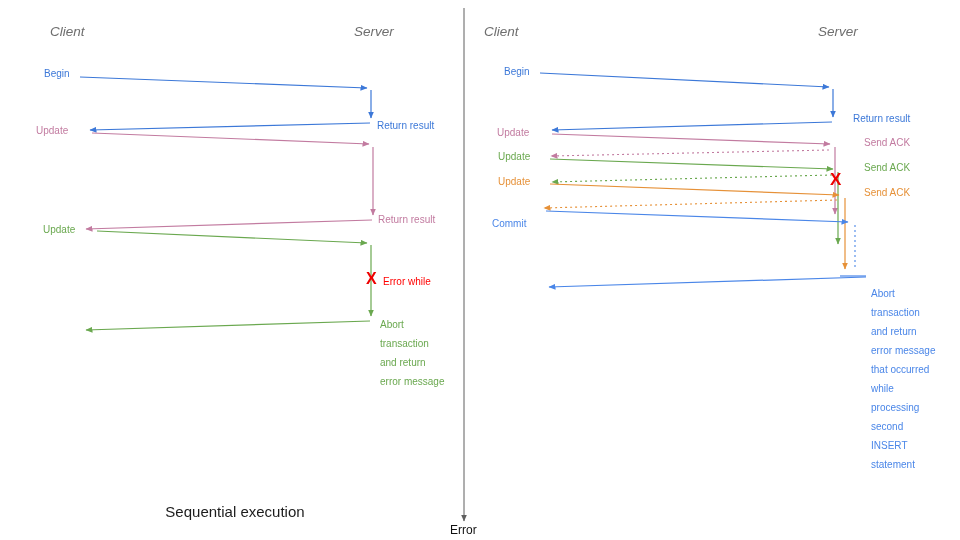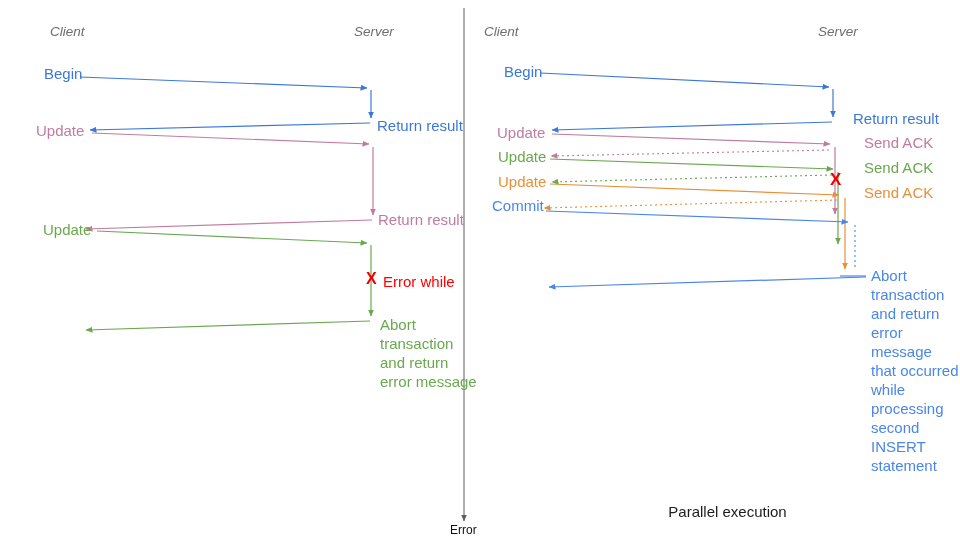--- a/index.html
+++ b/index.html
@@ -2,25 +2,25 @@
 <html><head>
 <meta charset="utf-8">
 <style>
   html,body{margin:0;padding:0;background:#ffffff;}
   .stage{
     position:relative;width:960px;height:540px;background:#ffffff;overflow:hidden;
     font-family:"Liberation Sans", sans-serif;
     border-radius:7px;
   }
   .stage svg{position:absolute;left:0;top:0;}
-  .lbl{position:absolute;font-size:15px;line-height:13px;white-space:nowrap;}
+  .lbl{position:absolute;font-size:10px;line-height:13px;white-space:nowrap;}
   .hdr{position:absolute;font-size:13.5px;font-style:italic;color:#6e6e6e;white-space:nowrap;}
   .title{position:absolute;font-size:15px;color:#1c1c1c;text-align:center;white-space:nowrap;}
   .blue{color:#3c78d8;}
-  .blue2{color:#4a86e8;}
+  .blue2{color:#4a86e8;margin-top:18px;}
   .pink{color:#c27ba0;}
   .green{color:#6aa84f;}
   .orange{color:#e69138;}
   .red{color:#ff0000;}
   .xmark{position:absolute;color:#ee0000;font-weight:bold;font-size:16px;line-height:16px;}
   .multiline{white-space:pre-line;line-height:19px;}
   .timelbl{position:absolute;font-size:12px;color:#111;white-space:nowrap;}
 </style>
 </head>
 <body>
@@ -94,20 +94,21 @@
   <div class="lbl pink" style="left:378px;top:213px;">Return result</div>
   <div class="lbl green" style="left:43px;top:223px;">Update</div>
 
   <div class="xmark" style="left:366px;top:271px;">X</div>
   <div class="lbl red" style="left:383px;top:275px;">Error while</div>
   <div class="lbl green multiline" style="left:380px;top:315px;">Abort
 transaction
 and return
 error message</div>
 
+  <div class="title" style="left:135px;top:503px;width:200px;">Sequential execution</div>
 
   <div class="hdr" style="left:484px;top:24px;">Client</div>
   <div class="hdr" style="left:818px;top:24px;">Server</div>
 
   <div class="lbl blue" style="left:504px;top:65px;">Begin</div>
   <div class="lbl blue" style="left:853px;top:112px;">Return result</div>
 
   <div class="lbl pink" style="left:497px;top:126px;">Update</div>
   <div class="lbl pink" style="left:864px;top:136px;">Send ACK</div>
 
@@ -125,17 +126,16 @@
 transaction
 and return
 error message
 that occurred
 while
 processing
 second
 INSERT
 statement</div>
 
-  <div class="title" style="left:620px;top:503px;width:215px;">Parallel execution</div>
 
   <div class="timelbl" style="left:450px;top:523px;">Error</div>
 
 </div>
 
 </body></html>

